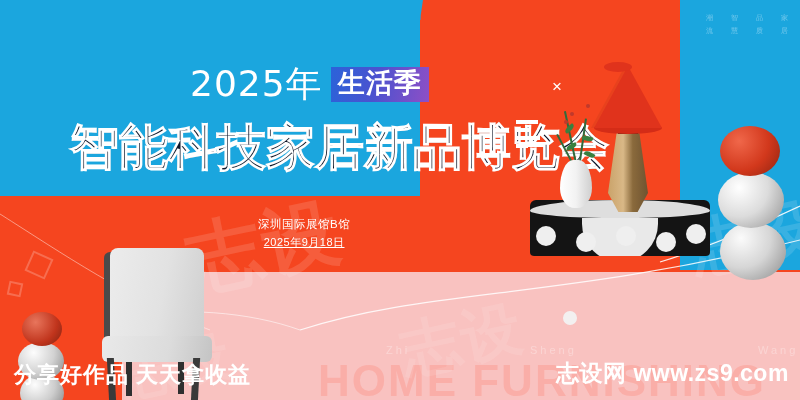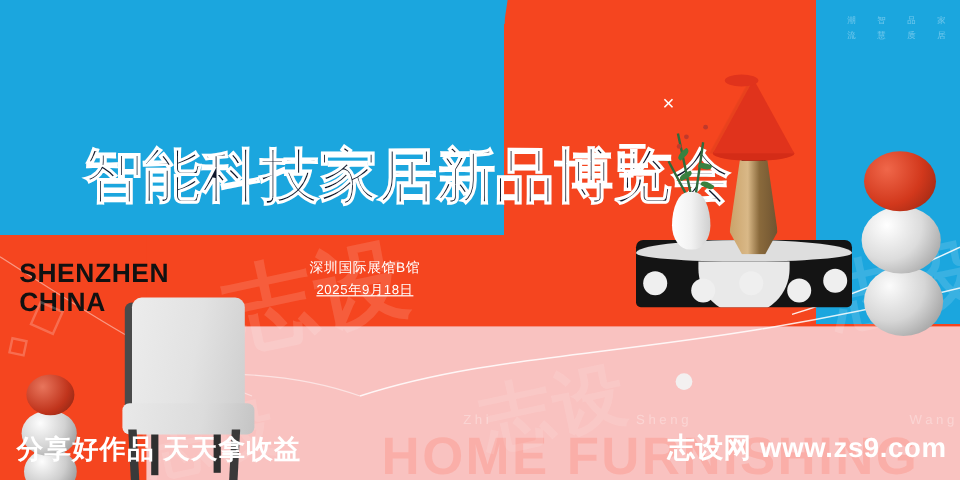--- a/index.html
+++ b/index.html
@@ -359,27 +359,27 @@
     <div class="tr-col">
       <span>品</span>
       <span>质</span>
     </div>
     <div class="tr-col">
       <span>家</span>
       <span>居</span>
     </div>
   </div>
 
+  <div class="title-row">
+    <div class="year-txt">2025年</div>
+    <div class="season-badge">生活季</div>
+  </div>
 
   <div class="headline">智能科技家居新品博览会</div>
 
-  <div class="sz-block">
-    <div>SHENZHEN</div>
-    <div>CHINA</div>
-  </div>
 
   <div class="venue-block">
     <div class="venue-line">深圳国际展馆B馆</div>
     <div class="date-line">2025年9月18日</div>
   </div>
 
   <div class="sparkle">×</div>
 
   <div class="glyph-white">
     <div class="gw-row gwr1"></div>

